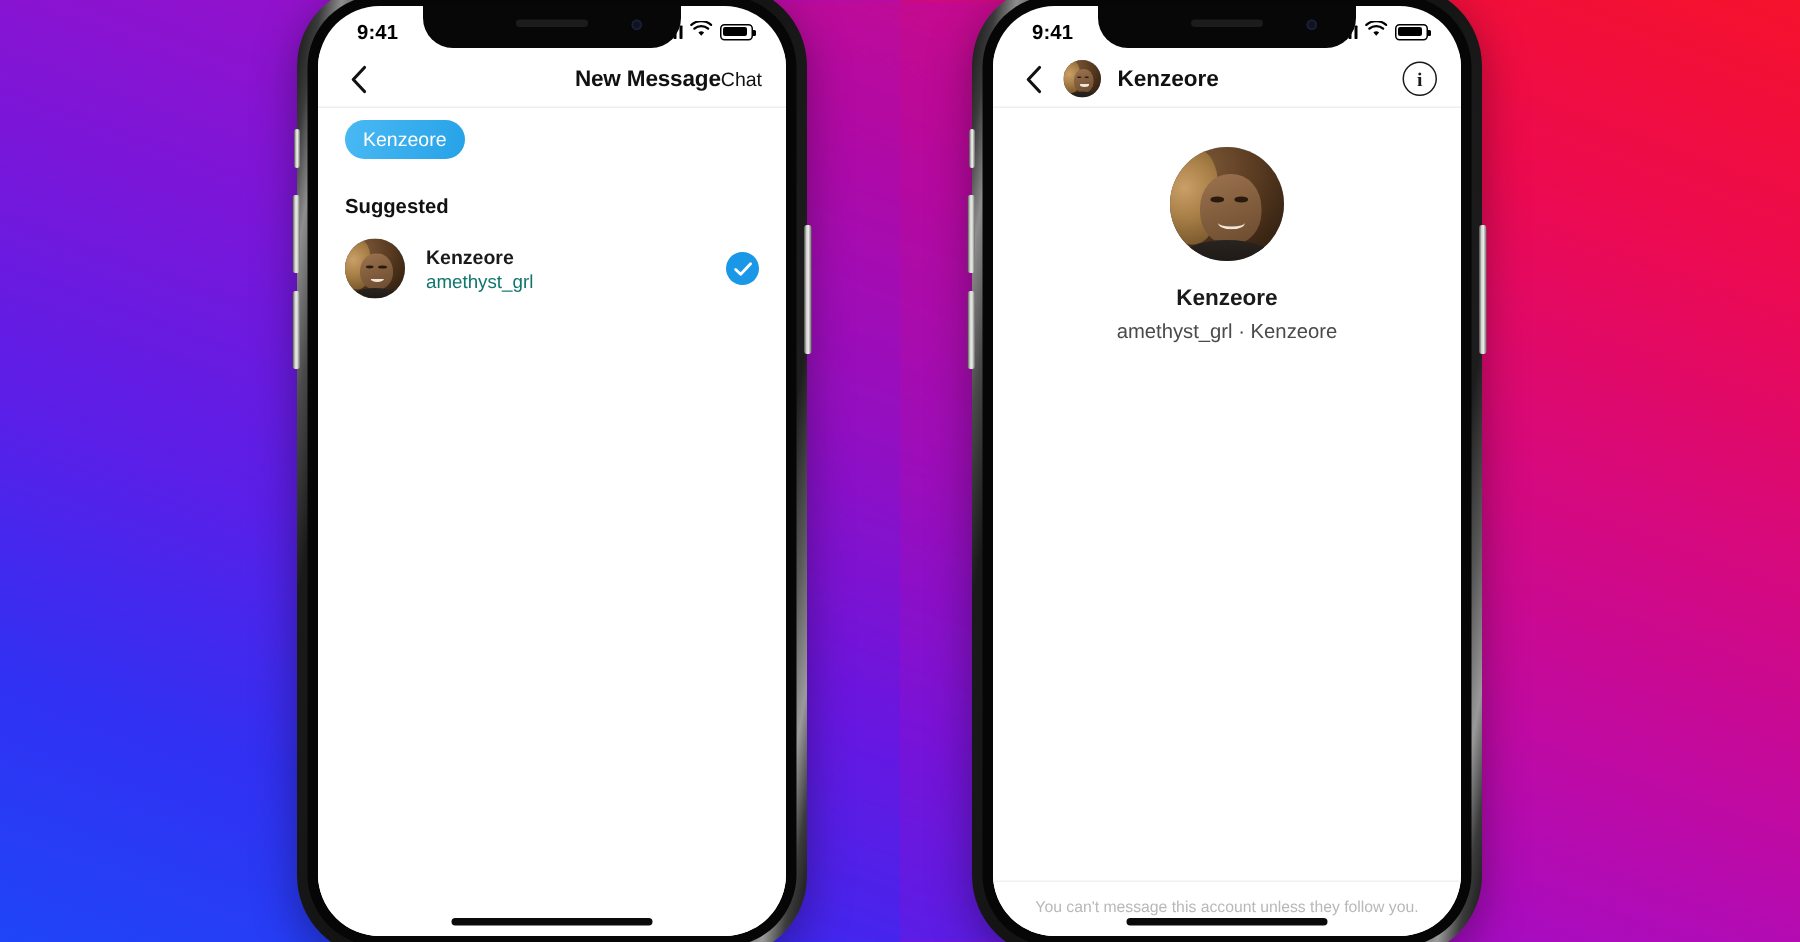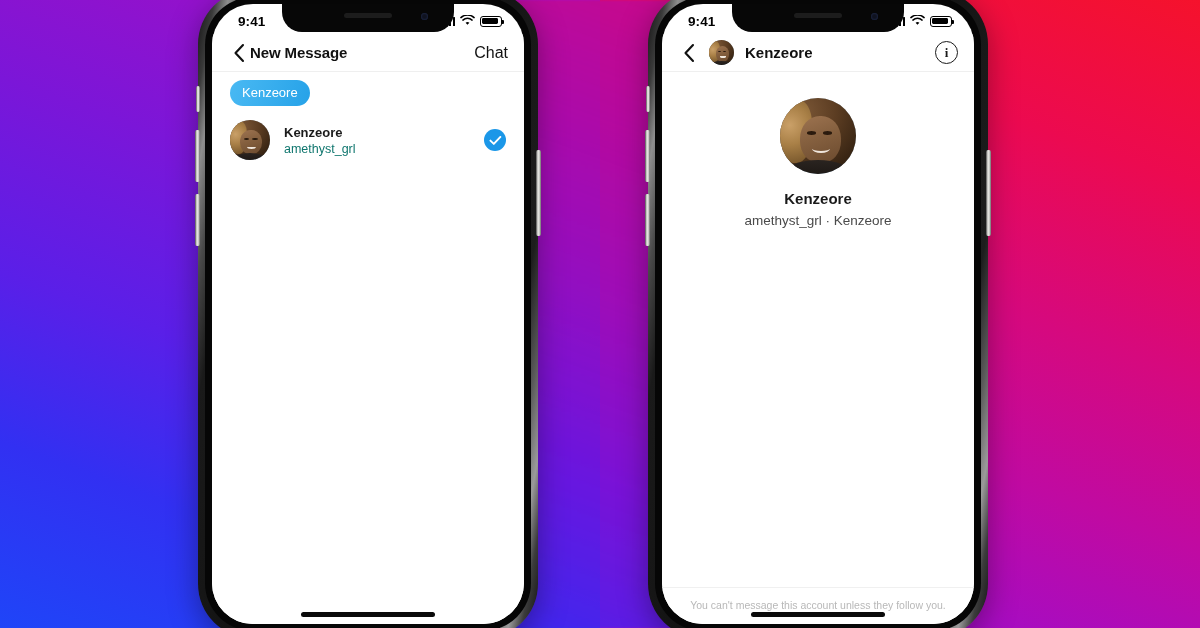--- a/index.html
+++ b/index.html
@@ -128,24 +128,24 @@
     border-bottom:1px solid #efefef;
     background:#fff;
   }
   .chev {
     width:22px; height:22px; flex:0 0 auto;
     display:flex; align-items:center; justify-content:center;
     cursor:pointer;
   }
   .chev svg { display:block; }
   .nav-title {
-    flex:1; text-align:left; font-size:15px; font-weight:700; color:#111;
+    flex:1; text-align:right; font-size:15px; font-weight:700; color:#111;
     letter-spacing:-0.1px;
   }
-  .nav-right { font-size:16px; color:#111; font-weight:400; cursor:pointer; }
+  .nav-right { font-size:13px; color:#111; font-weight:400; cursor:pointer; }
 
   
   .navbar.conv { justify-content:flex-start; gap:0; }
   .nav-av {
     width:25px; height:25px; border-radius:50%; margin-left:9px; flex:0 0 auto;
     overflow:hidden; position:relative;
   }
   .nav-name { font-size:15px; font-weight:700; color:#111; margin-left:11px; flex:1; }
   .info-ico {
     width:23px; height:23px; border:1.5px solid #1a1a1a; border-radius:50%;
@@ -292,20 +292,21 @@
       </div>
       <div class="nav-title">New Message</div>
       <div class="nav-right">Chat</div>
     </div>
 
     <div class="nm-body">
       <div class="chip-row">
         <span class="chip">Kenzeore</span>
       </div>
 
+      <div class="lbl-sug">Suggested</div>
 
       <div class="sug-row">
         <div class="sug-av">
           <div class="ava">
             <div class="sky"></div>
               <div class="hair"></div>
               <div class="hair2"></div>
             <div class="face"></div>
               <div class="eye l"></div>
               <div class="eye r"></div>

